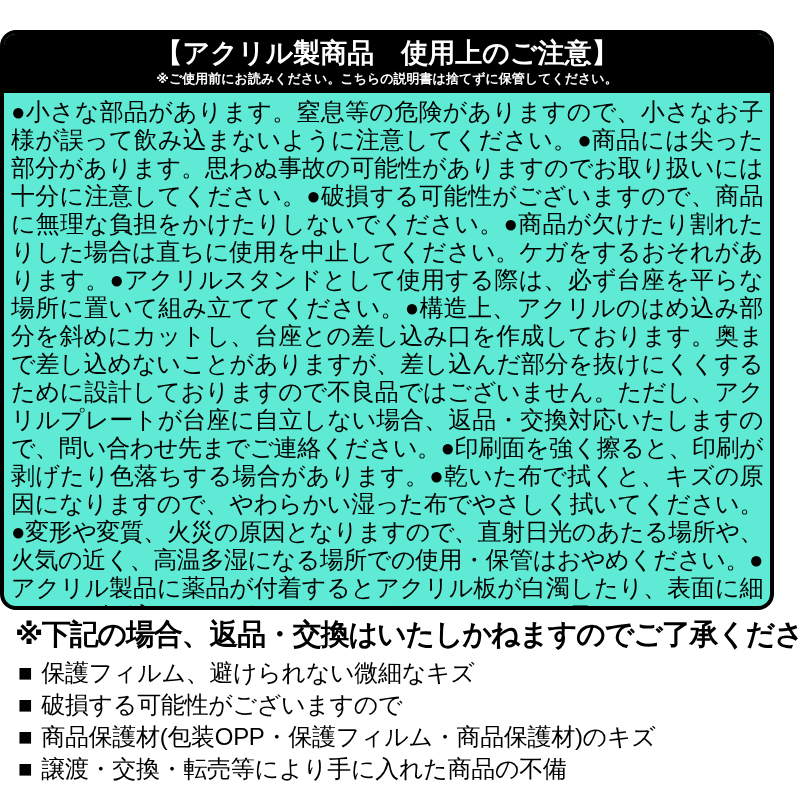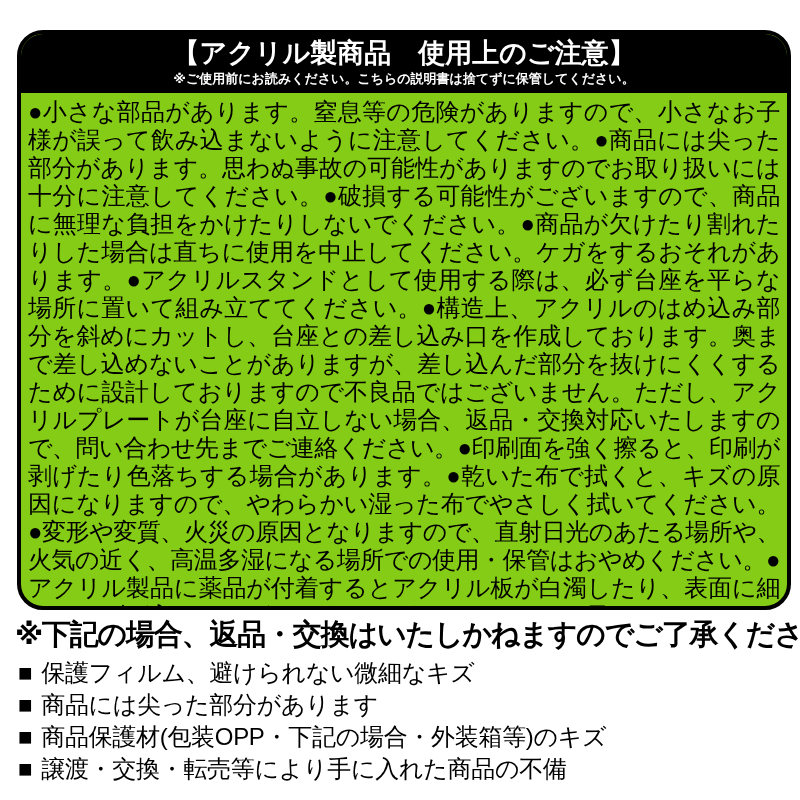--- a/index.html
+++ b/index.html
@@ -17,28 +17,28 @@
   .page {
     position: relative;
     width: 800px;
     height: 800px;
     background: #ffffff;
     overflow: hidden;
   }
   
   .notice-box {
     position: absolute;
-    left: 17px;
+    left: 0;
     top: 30px;
     width: 774px;
     height: 580px;
     box-sizing: border-box;
     border: 4px solid #000000;
-    border-radius: 26px;
-    background: #84cc16;
+    border-radius: 16px;
+    background: #5eead4;
     overflow: hidden;
   }
   .notice-header {
     background: #000000;
     color: #ffffff;
     text-align: center;
     padding: 3px 10px 7px 10px;
   }
   .notice-title {
     font-size: 27px;
@@ -114,25 +114,25 @@
 
   <div class="returns-heading">※下記の場合、返品・交換はいたしかねますのでご了承ください。</div>
 
   <div class="returns-list">
     <div class="returns-item">
       <span class="returns-bullet">■</span>
       <span>保護フィルム、避けられない微細なキズ</span>
     </div>
     <div class="returns-item">
       <span class="returns-bullet">■</span>
-      <span>商品には尖った部分があります</span>
+      <span>破損する可能性がございますので</span>
     </div>
     <div class="returns-item">
       <span class="returns-bullet">■</span>
-      <span>商品保護材(包装OPP・下記の場合・外装箱等)のキズ</span>
+      <span>商品保護材(包装OPP・保護フィルム・商品保護材)のキズ</span>
     </div>
     <div class="returns-item">
       <span class="returns-bullet">■</span>
       <span>譲渡・交換・転売等により手に入れた商品の不備</span>
     </div>
   </div>
 
 </div>
 
 </body></html>

